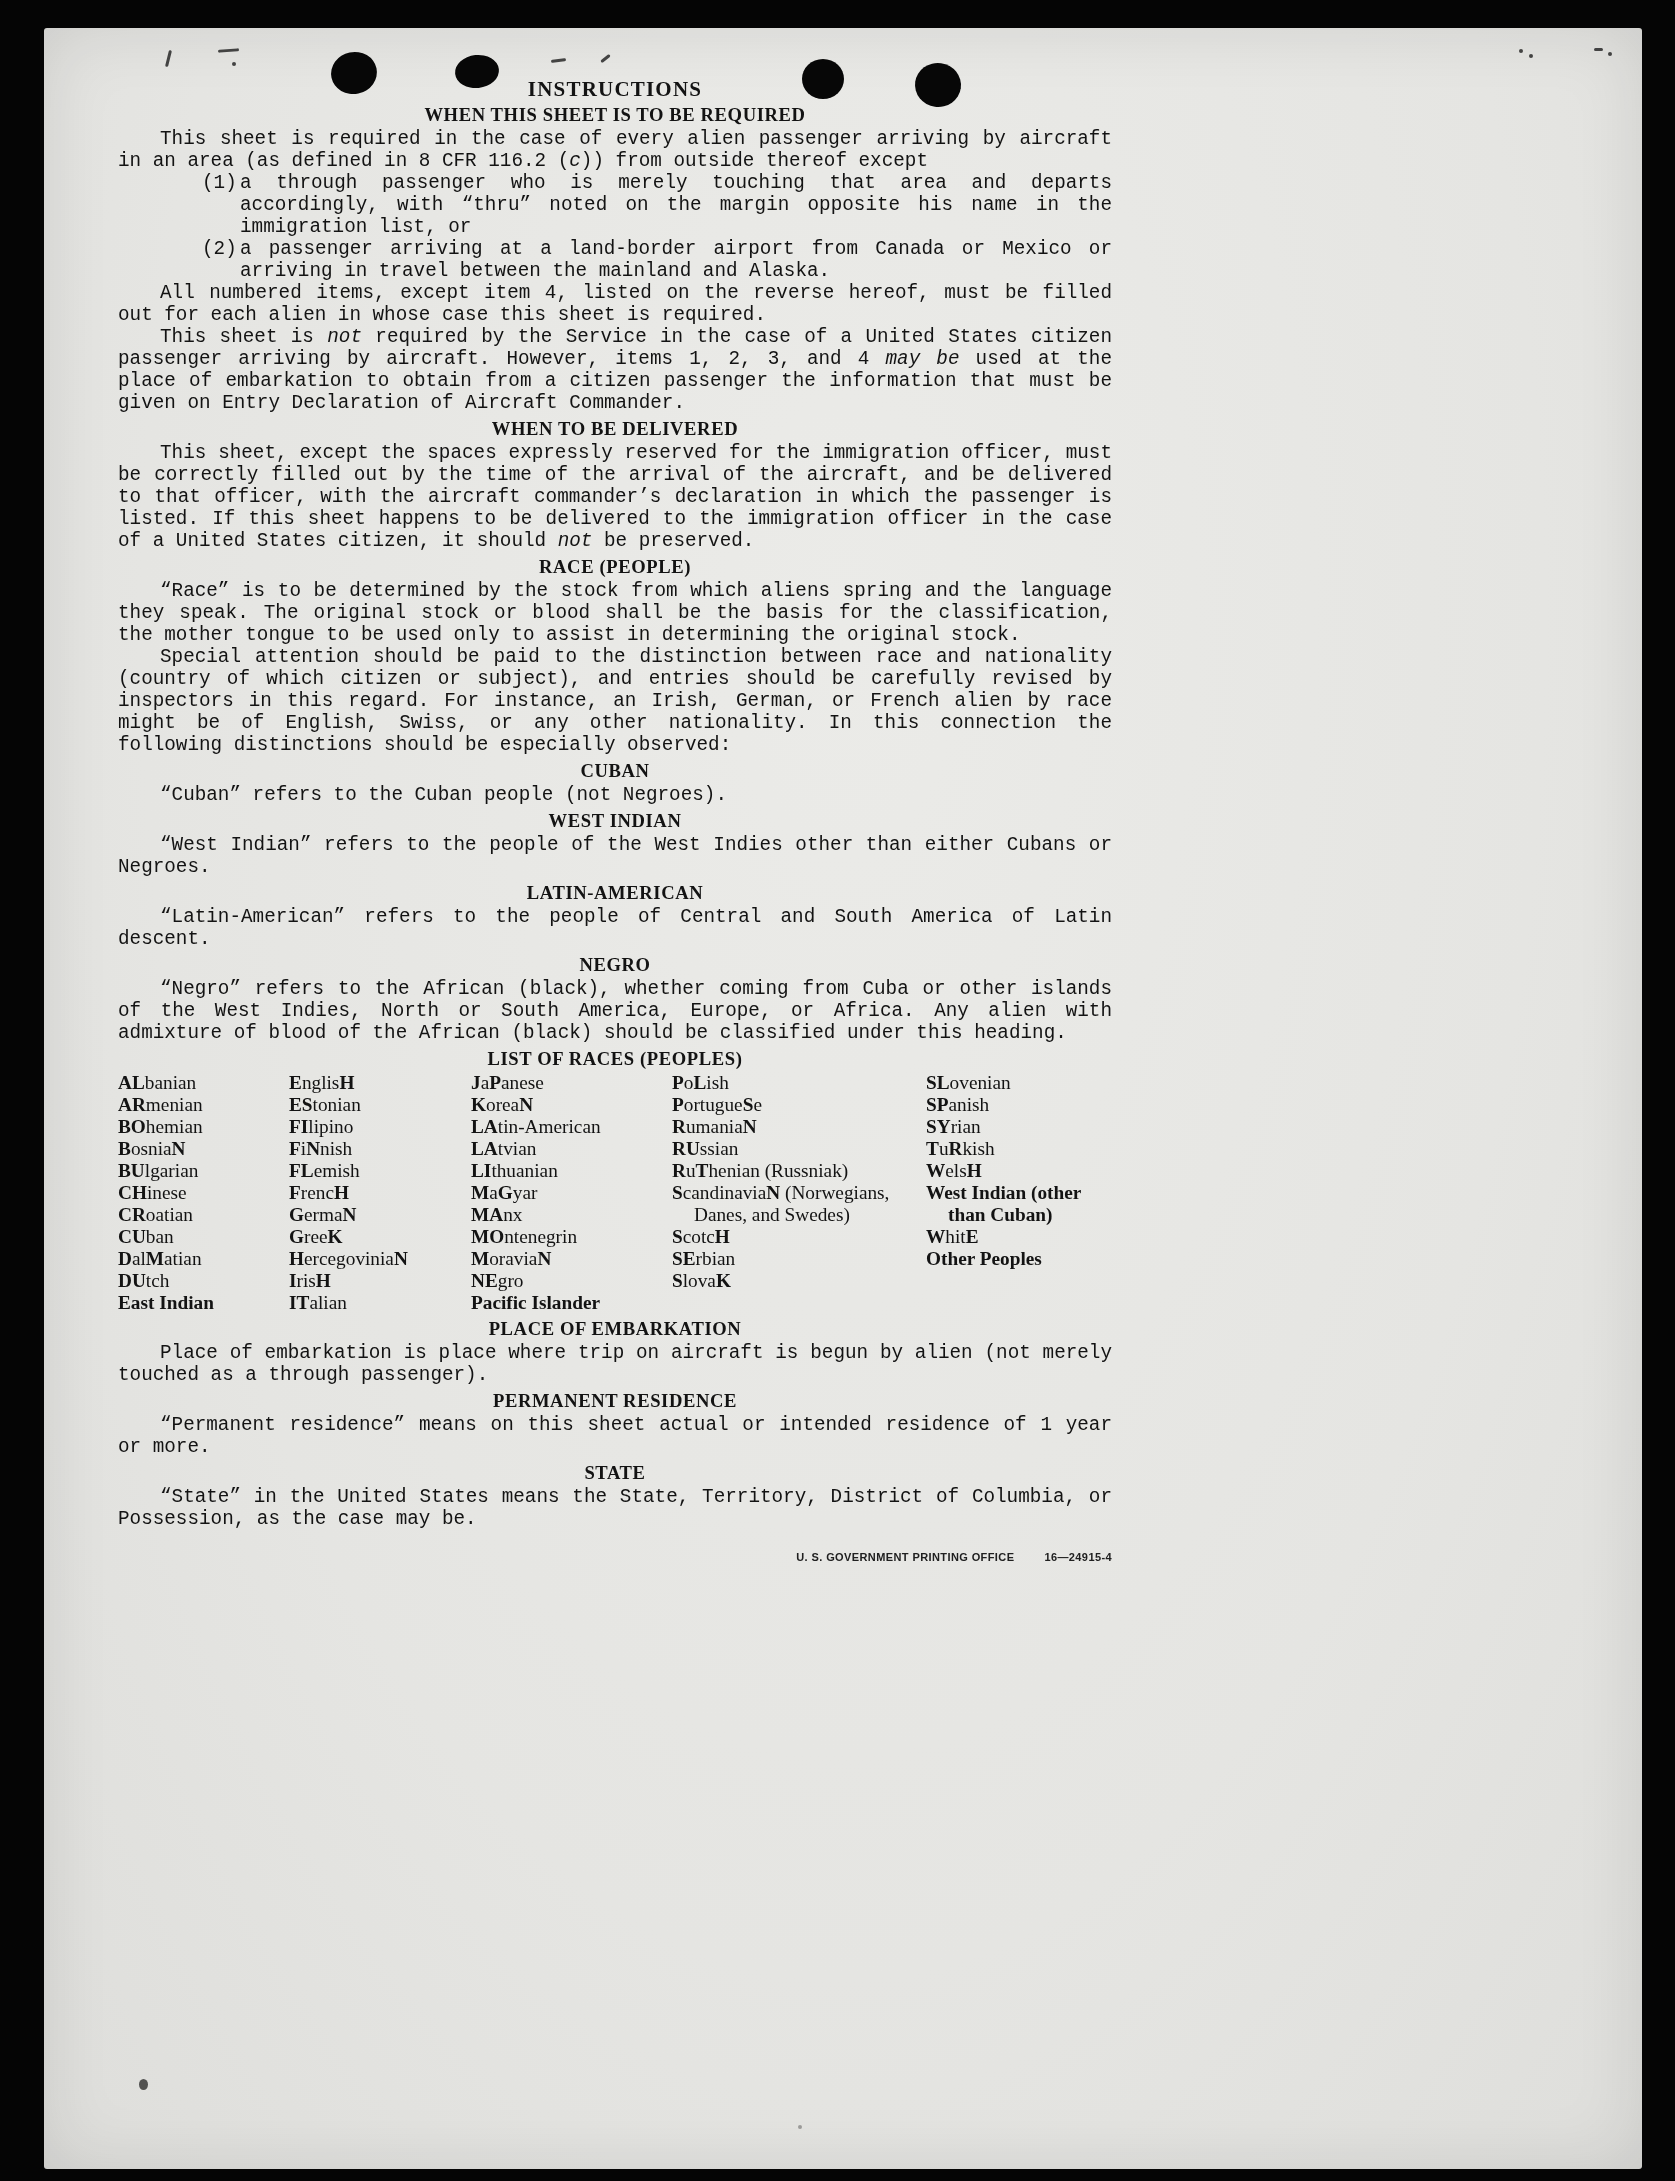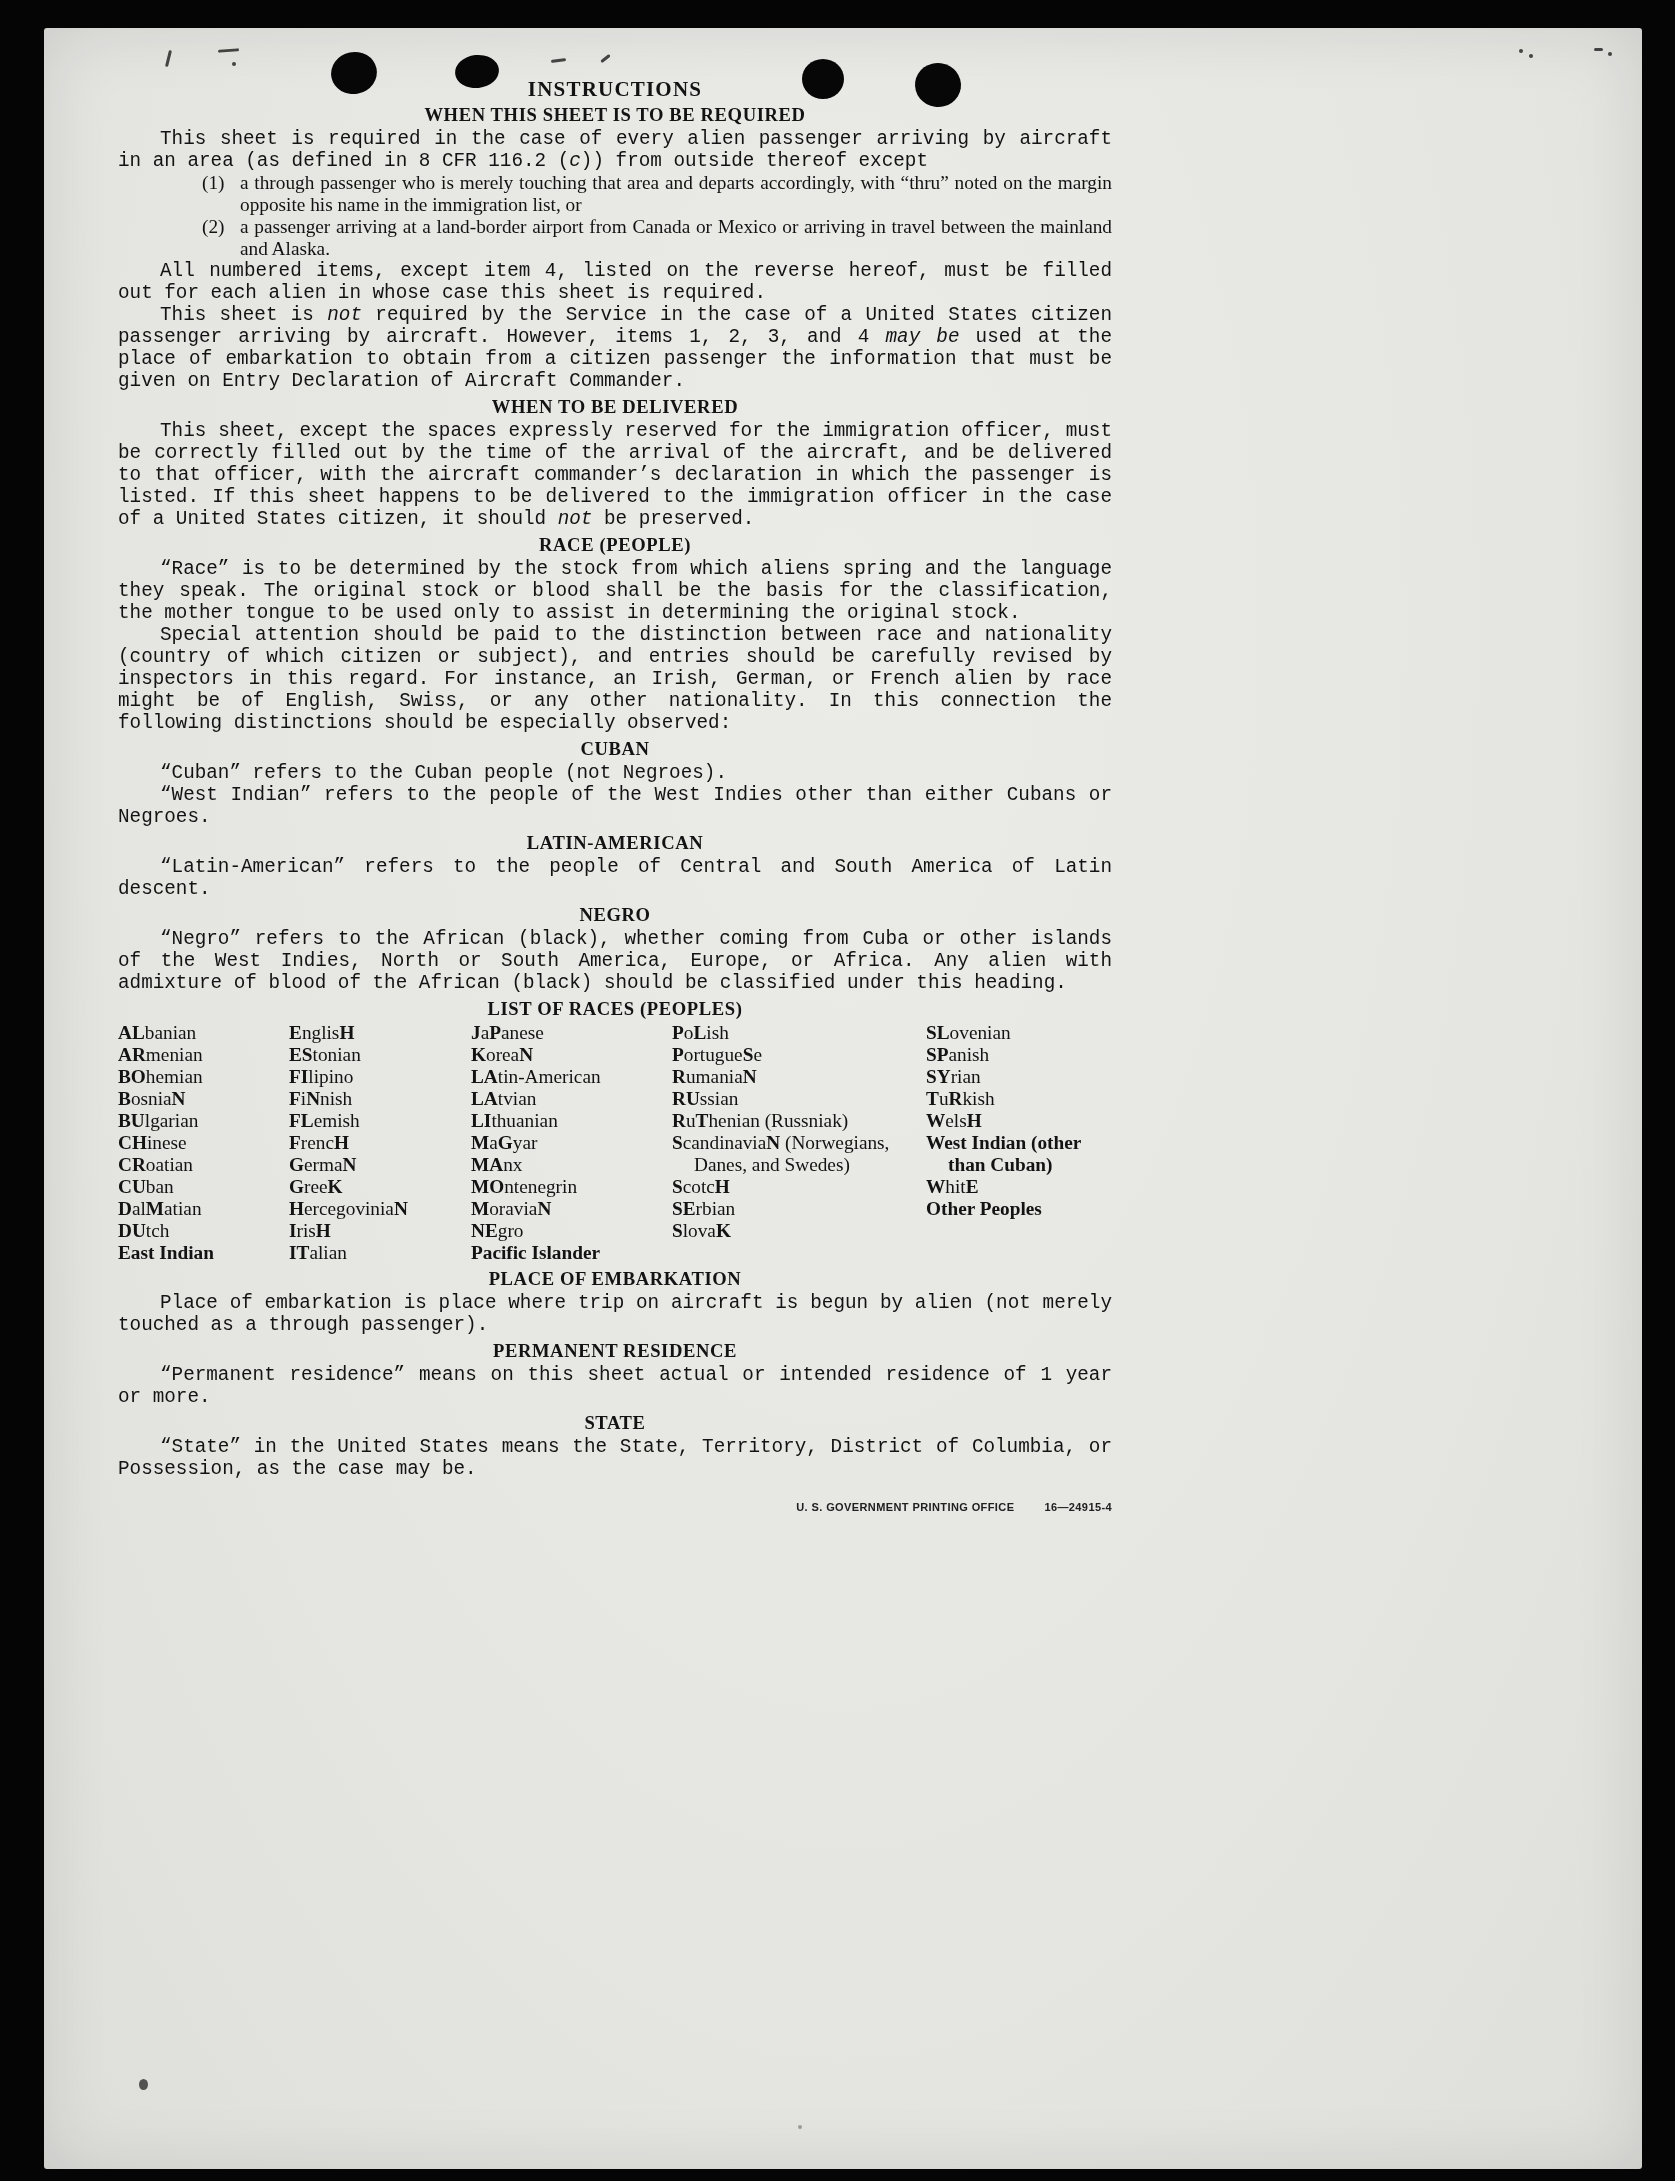--- a/index.html
+++ b/index.html
@@ -46,20 +46,21 @@
   .para {
     margin: 0;
     text-indent: 42px;
     text-align: justify;
     font-family: Liberation Mono, monospace;
   }
   .num-item {
     padding-left: 122px;
     text-indent: -38px;
     text-align: justify;
+    font-family: Liberation Mono, monospace;
   }
   .num {
     display: inline-block;
     width: 38px;
     text-indent: 0;
   }
   .race-columns {
     display: flex;
     margin-top: 2px;
     line-height: 22px;
@@ -142,20 +143,21 @@
         <div class="num-item"><span class="num">(2)</span>a passenger arriving at a land-border airport from Canada or Mexico or arriving in travel between the mainland and Alaska.</div>
         <p class="para">All numbered items, except item 4, listed on the reverse hereof, must be filled out for each alien in whose case this sheet is required.</p>
         <p class="para">This sheet is <i>not</i> required by the Service in the case of a United States citizen passenger arriving by aircraft. However, items 1, 2, 3, and 4 <i>may be</i> used at the place of embarkation to obtain from a citizen passenger the information that must be given on Entry Declaration of Aircraft Commander.</p>
         <div class="sec-heading">WHEN TO BE DELIVERED</div>
         <p class="para">This sheet, except the spaces expressly reserved for the immigration officer, must be correctly filled out by the time of the arrival of the aircraft, and be delivered to that officer, with the aircraft commander’s declaration in which the passenger is listed.  If this sheet happens to be delivered to the immigration officer in the case of a United States citizen, it should <i>not</i> be preserved.</p>
         <div class="sec-heading">RACE (PEOPLE)</div>
         <p class="para">“Race” is to be determined by the stock from which aliens spring and the language they speak.  The original stock or blood shall be the basis for the classification, the mother tongue to be used only to assist in determining the original stock.</p>
         <p class="para">Special attention should be paid to the distinction between race and nationality (country of which citizen or subject), and entries should be carefully revised by inspectors in this regard.  For instance, an Irish, German, or French alien by race might be of English, Swiss, or any other nationality.  In this connection the following distinctions should be especially observed:</p>
         <div class="sec-heading">CUBAN</div>
         <p class="para">“Cuban” refers to the Cuban people (not Negroes).</p>
+        <div class="sec-heading">WEST INDIAN</div>
         <p class="para">“West Indian” refers to the people of the West Indies other than either Cubans or Negroes.</p>
         <div class="sec-heading">LATIN-AMERICAN</div>
         <p class="para">“Latin-American” refers to the people of Central and South America of Latin descent.</p>
         <div class="sec-heading">NEGRO</div>
         <p class="para">“Negro” refers to the African (black), whether coming from Cuba or other islands of the West Indies, North or South America, Europe, or Africa.   Any alien with admixture of blood of the African (black) should be classified under this heading.</p>
       </div>
 
     <div>
       <div class="sec-heading">LIST OF RACES (PEOPLES)</div>
       <div class="race-columns" id="race-columns">

